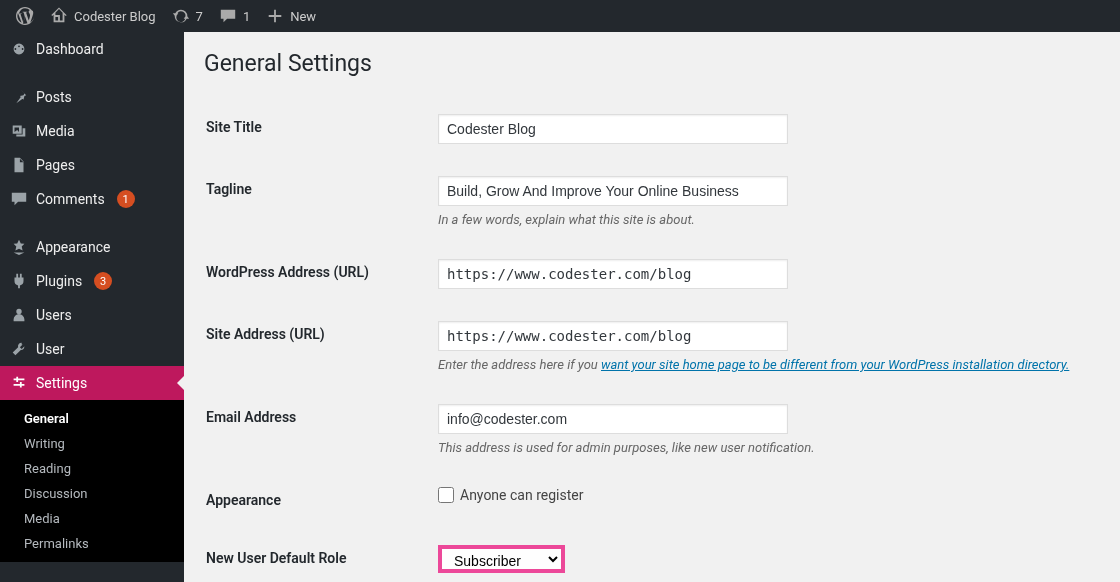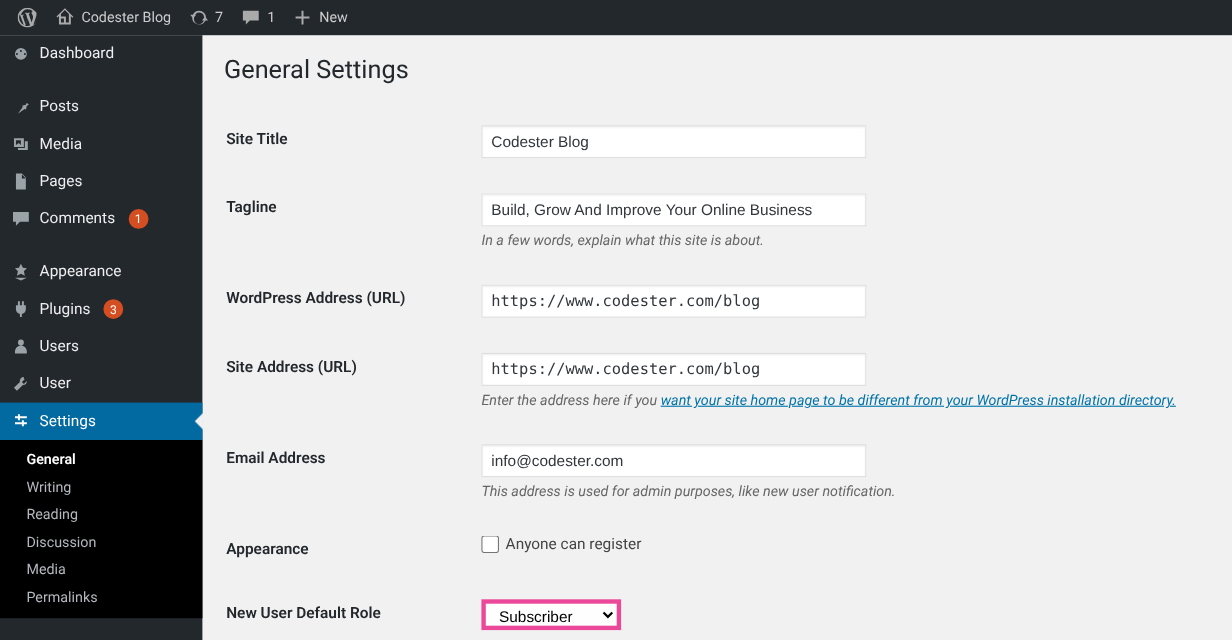--- a/index.html
+++ b/index.html
@@ -42,21 +42,21 @@
       display: flex;
       align-items: center;
       gap: 8px;
       padding: 8px 10px;
       color: #eee;
       font-size: 14px;
       cursor: pointer;
     }
     .menu-item svg { fill: #9ba3a8; width: 18px; height: 18px; flex-shrink: 0; }
     .menu-item.active {
-      background: #0369a1;
+      background: #be185d;
       color: #fff;
       position: relative;
     }
     .menu-item.active svg { fill: #fff; }
     .menu-item.active::after {
       content: "";
       position: absolute;
       right: -1px;
       top: 50%;
       margin-top: -8px;

